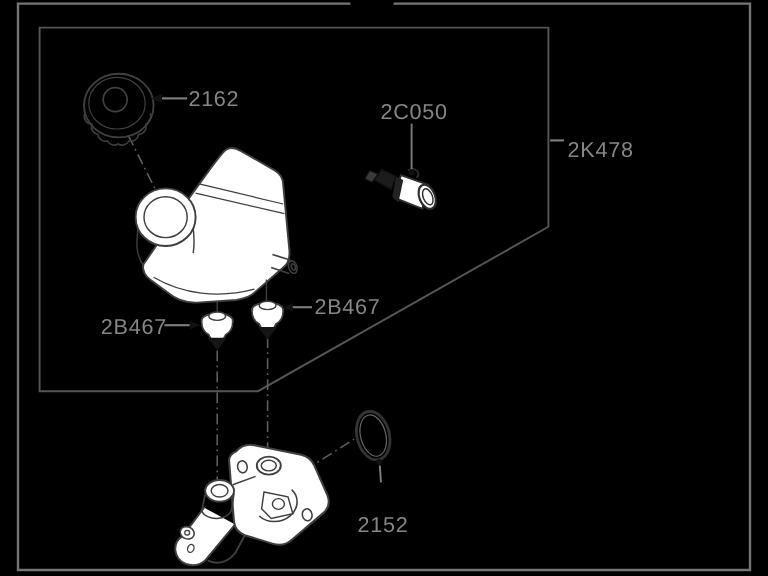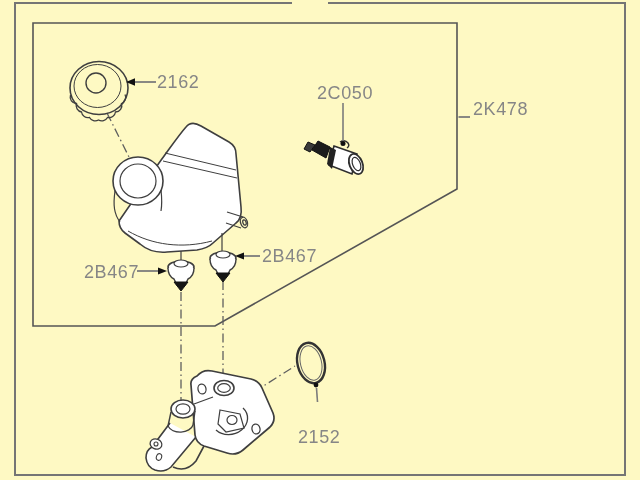--- a/index.html
+++ b/index.html
@@ -1,19 +1,19 @@
 <!DOCTYPE html>
 <html><head>
 <meta charset="utf-8">
 <style>
   html,body{margin:0;padding:0;background:#ffffff;}
   .canvas{
     position:relative;
     width:640px;height:480px;
-    background:#fef9c3;
+    background:#000000;
     overflow:hidden;
     font-family:"Liberation Sans", sans-serif;
   }
   .canvas svg{position:absolute;left:0;top:0;}
   .part-label{
     position:absolute;
     font-size:18px;
     line-height:18px;
     color:#868686;
     letter-spacing:0.6px;
@@ -166,18 +166,18 @@
       <line x1="243" y1="256" x2="260" y2="256" stroke="#7c7c7c" stroke-width="1.8"></line>
       <polygon points="235,256 244,252.4 244,259.6" fill="#111111"></polygon>
 
       <line x1="317.5" y1="402" x2="316.5" y2="388" stroke="#7c7c7c" stroke-width="1.6"></line>
       <circle cx="316" cy="385" r="2.4" fill="#111111"></circle>
     </g>
   </svg>
 
   <span class="part-label" style="left:157px;top:73px;">2162</span>
   <span class="part-label" style="left:317px;top:84px;text-align:center;">2C050</span>
-  <span class="part-label" style="left:473px;top:100px;text-align:center;">2K478</span>
+  <span class="part-label" style="left:473px;top:116px;text-align:center;">2K478</span>
   <span class="part-label" style="left:84px;top:263px;">2B467</span>
   <span class="part-label" style="left:262px;top:247px;">2B467</span>
   <span class="part-label" style="left:298px;top:428px;">2152</span>
 
 </div>
 
 </body></html>

